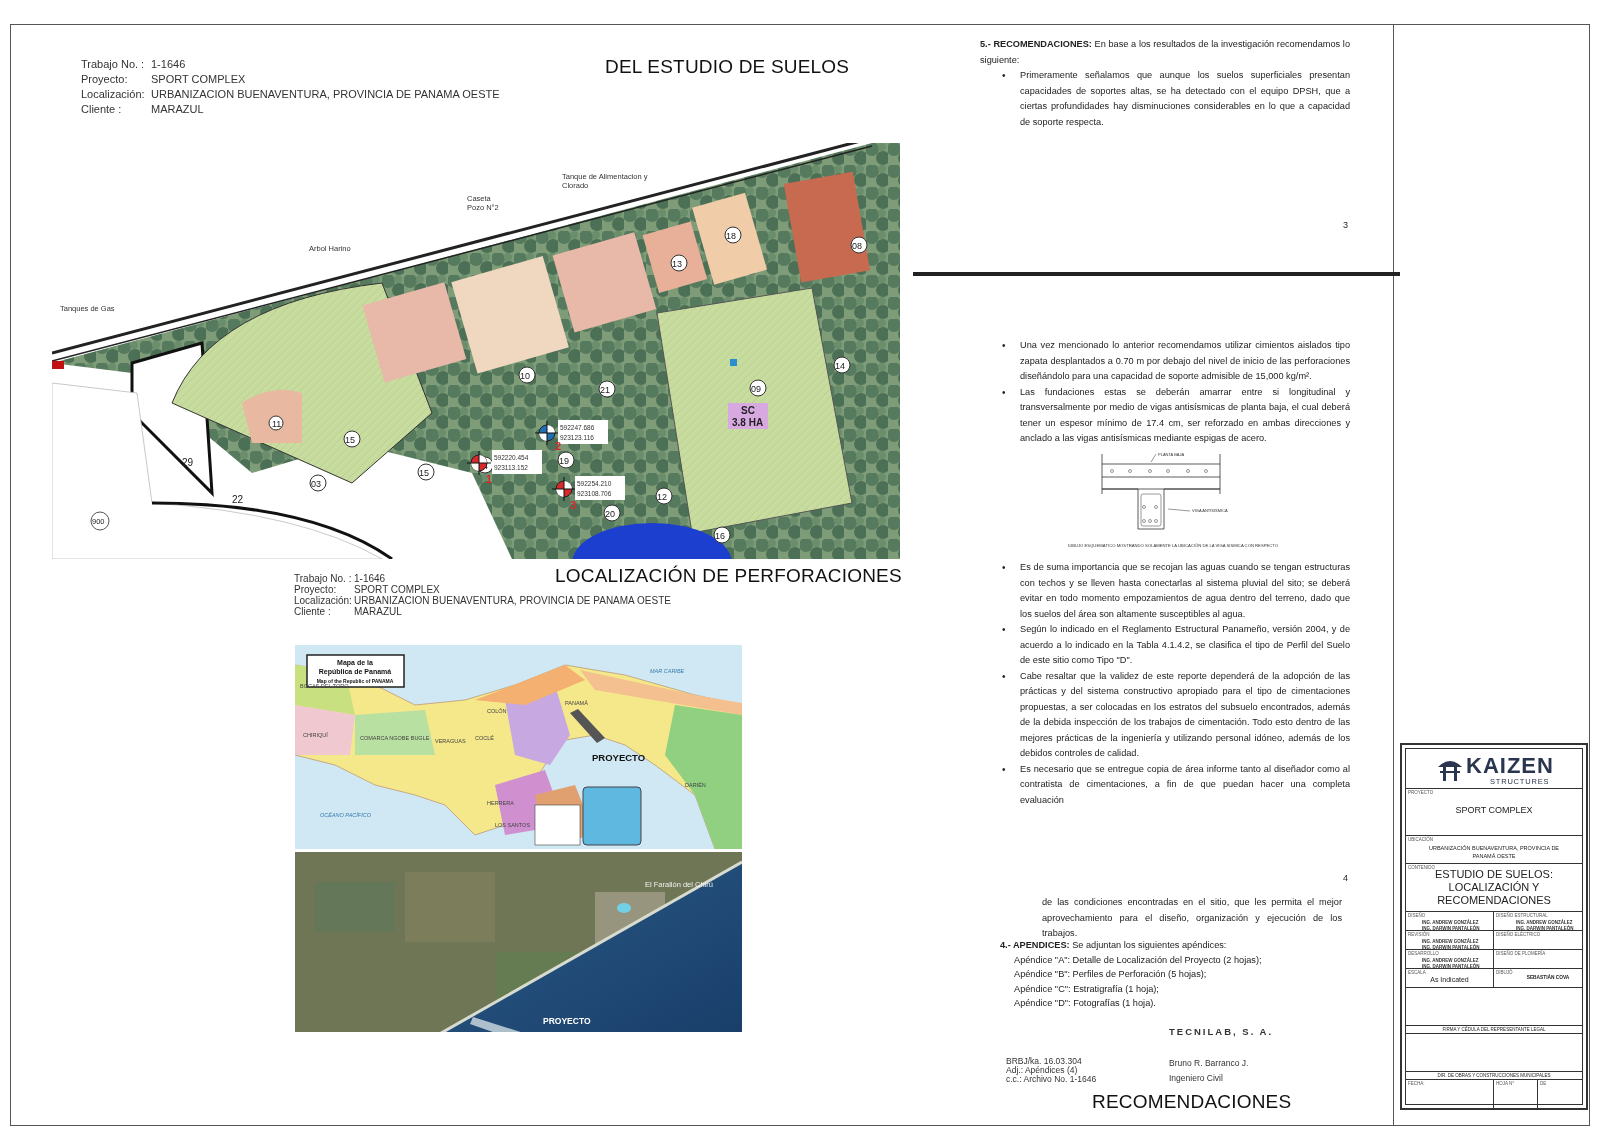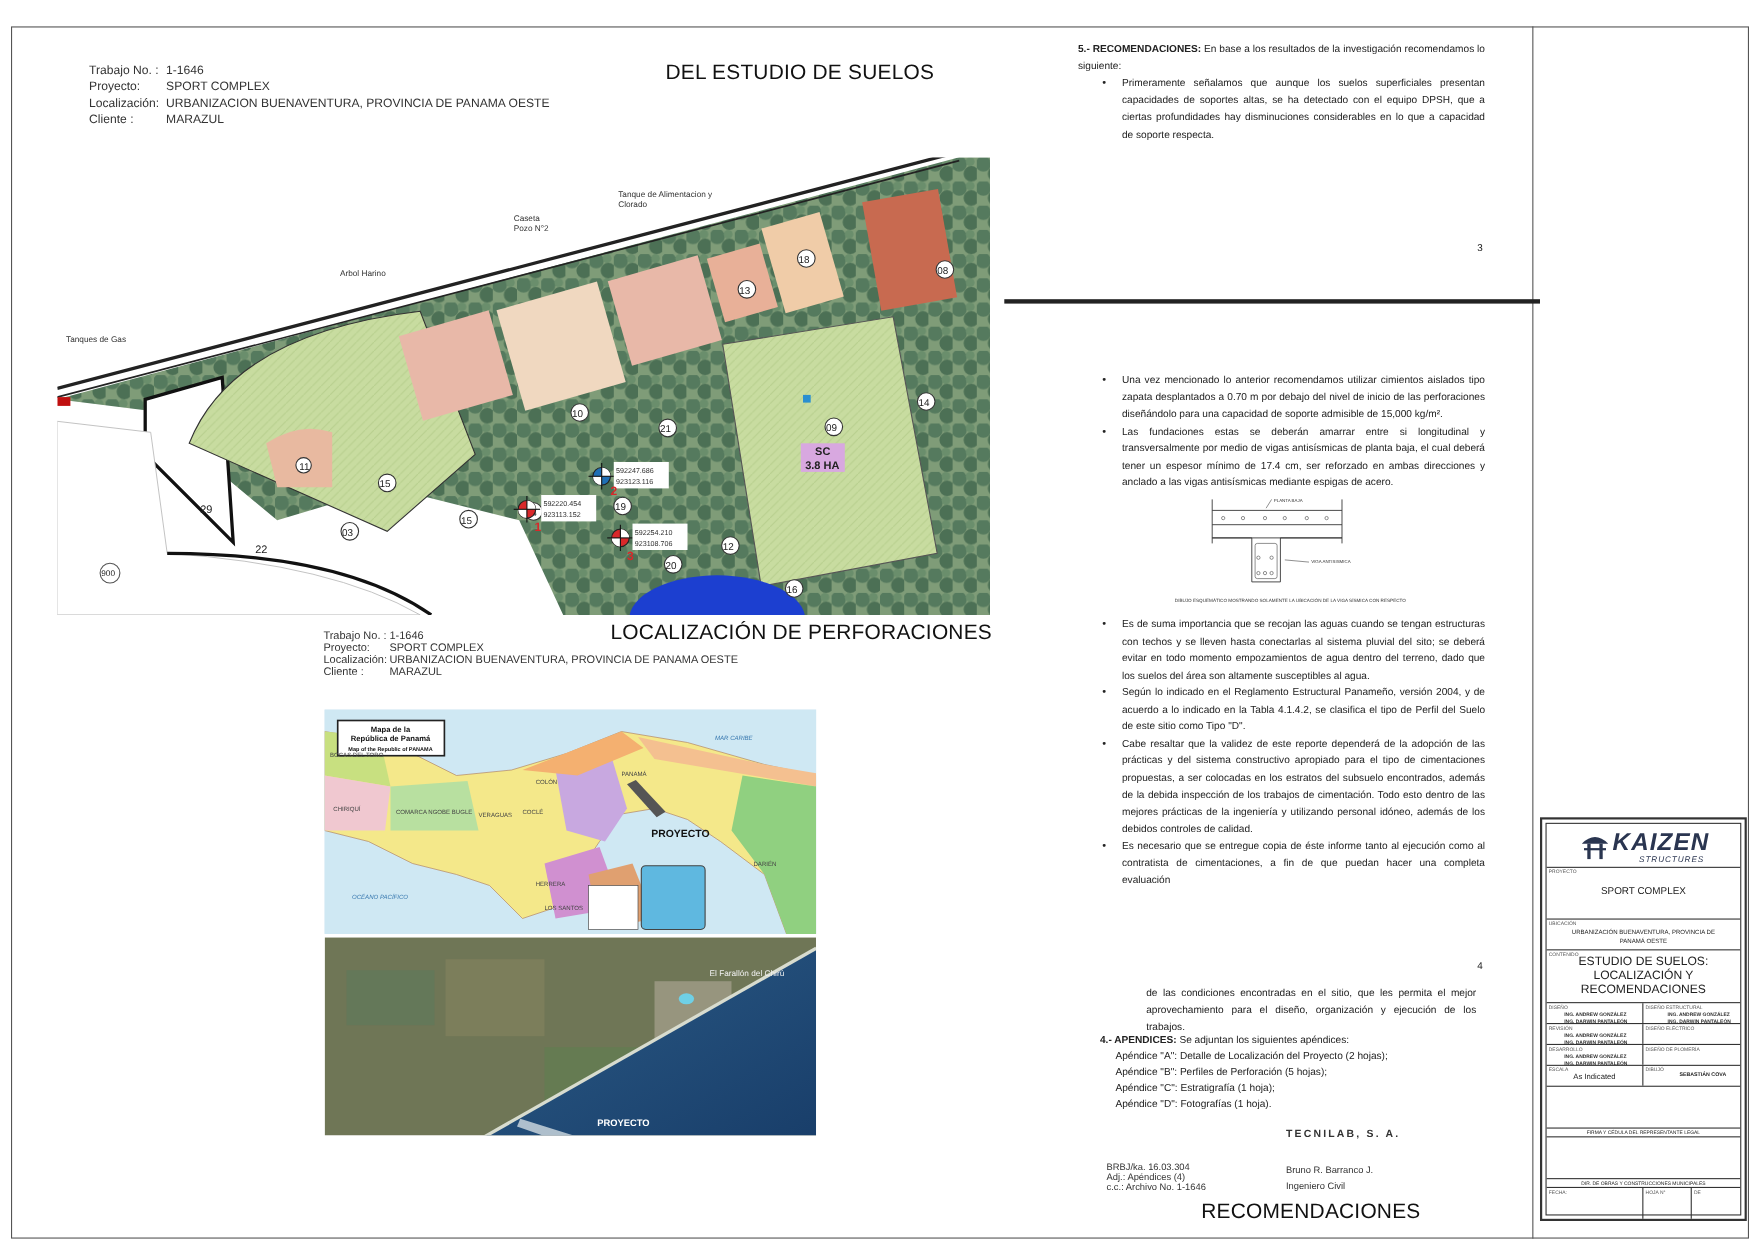--- a/index.html
+++ b/index.html
@@ -343,21 +343,21 @@
     <text x="96" y="63" font-size="4" font-family="Liberation Sans, sans-serif" fill="#333">VIGA ANTISISMICA</text>
   </svg>
 </div>
 <div class="abs" style="left:1068px; top:543px; font-size:4.2px; color:#333; white-space:nowrap;">DIBUJO ESQUEMÁTICO MOSTRANDO SOLAMENTE LA UBICACIÓN DE LA VIGA SÍSMICA CON RESPECTO</div>
 
 <div class="abs doc-text" style="left:1000px; top:560px; width:350px;">
   <ul class="bullet-list">
     <li>Es de suma importancia que se recojan las aguas cuando se tengan estructuras con techos y se lleven hasta conectarlas al sistema pluvial del sito; se deberá evitar en todo momento empozamientos de agua dentro del terreno, dado que los suelos del área son altamente susceptibles al agua.</li>
     <li>Según lo indicado en el Reglamento Estructural Panameño, versión 2004, y de acuerdo a lo indicado en la Tabla 4.1.4.2, se clasifica el tipo de Perfil del Suelo de este sitio como Tipo "D".</li>
     <li>Cabe resaltar que la validez de este reporte dependerá de la adopción de las prácticas y del sistema constructivo apropiado para el tipo de cimentaciones propuestas, a ser colocadas en los estratos del subsuelo encontrados, además de la debida inspección de los trabajos de cimentación. Todo esto dentro de las mejores prácticas de la ingeniería y utilizando personal idóneo, además de los debidos controles de calidad.</li>
-    <li>Es necesario que se entregue copia de éste informe tanto al ejecución como al contratista de cimentaciones, a fin de que puedan hacer una completa evaluación</li>
+    <li>Es necesario que se entregue copia de área informe tanto al diseñador como al contratista de cimentaciones, a fin de que puedan hacer una completa evaluación</li>
   </ul>
 </div>
 <div class="abs page-num" style="left:1343px; top:873px;">4</div>
 
 <div class="abs doc-text" style="left:1042px; top:895px; width:300px;">de las condiciones encontradas en el sitio, que les permita el mejor aprovechamiento para el diseño, organización y ejecución de los trabajos.</div>
 
 <div class="abs doc-text" style="left:1000px; top:938px; width:340px; line-height:14.5px;">
   <p><b>4.- APENDICES:</b> <span>Se adjuntan los siguientes apéndices:</span></p>
   <div style="padding-left:14px;">
     <div>Apéndice "A": Detalle de Localización del Proyecto (2 hojas);</div>
@@ -377,21 +377,21 @@
 <div class="abs" style="left:1169px; top:1056px; font-size:8.5px; line-height:15px; color:#333;">
   <div>Bruno R.  Barranco J.</div>
   <div>Ingeniero Civil</div>
 </div>
 
 <div class="abs big-caption" style="left:1092px; top:1091px;">RECOMENDACIONES</div>
 
 <div class="tb">
   <div class="tb-inner">
 
-    <div class="tb-row" style="top:0; height:40px;font-style:italic;">
+    <div class="tb-row" style="top:0; height:40px;">
       <svg class="abs" style="left:30px; top:6px;" width="28" height="28" viewBox="0 0 28 28">
         <path d="M2,12 Q14,0 26,12 Z" fill="#2a3550"></path>
         <rect x="7" y="12" width="3" height="14" fill="#2a3550"></rect>
         <rect x="18" y="12" width="3" height="14" fill="#2a3550"></rect>
         <rect x="4" y="16" width="20" height="2" fill="#2a3550"></rect>
       </svg>
       <div class="abs" style="left:60px; top:4px; font-size:22px; font-weight:bold; color:#2a3550; letter-spacing:1px;">KAIZEN</div>
       <div class="abs" style="left:84px; top:28px; font-size:7.5px; color:#2a3550; letter-spacing:0.8px;">STRUCTURES</div>
     </div>
     <div class="tb-row" style="top:40px; height:47px;">

